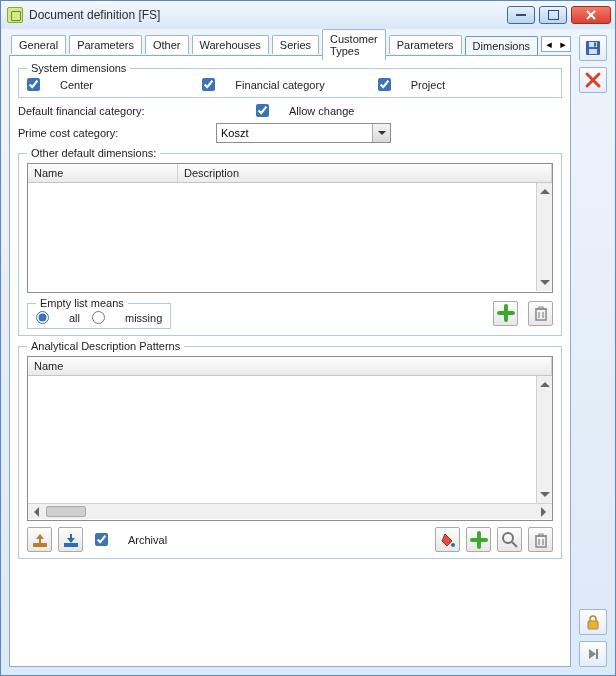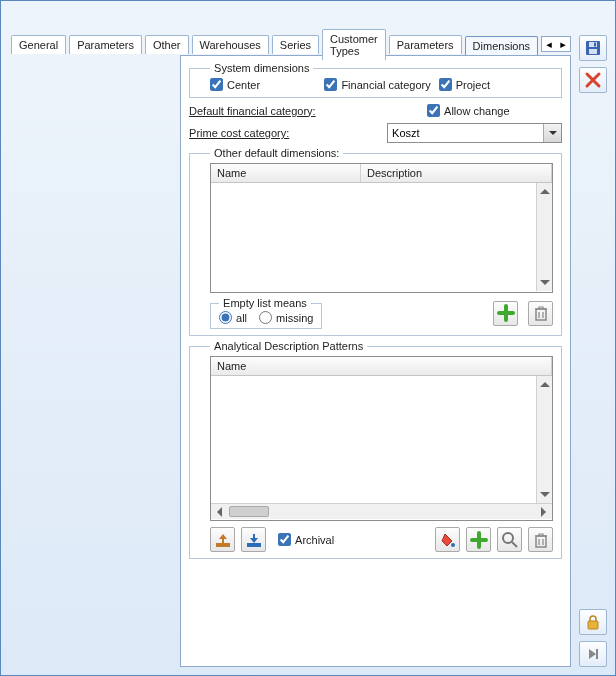--- a/index.html
+++ b/index.html
@@ -9,35 +9,35 @@
   .titlebar .app-icon { width: 16px; height: 16px; background: #d4e985; border: 1px solid #8aa835; border-radius: 2px; margin-right: 6px; position: relative; }
   .titlebar .app-icon::after { content:""; position:absolute; left:3px; top:3px; width:8px; height:8px; border:1px solid #6d8a28; border-radius:1px; }
   .titlebar .title { color: #2b2b2b; font-size: 12px; flex: 1; }
   .winbtns { display: flex; gap: 4px; }
   .winbtn { width: 28px; height: 18px; border: 1px solid #3e6a9d; border-radius: 3px; background: linear-gradient(#e8f1fb, #bcd4ef); display:flex; align-items:center; justify-content:center; cursor:pointer; }
   .winbtn.min::after { content:""; width:10px; height:2px; background:#2b4e77; }
   .winbtn.max::after { content:""; width:9px; height:8px; border:1.5px solid #2b4e77; }
   .winbtn.close { width: 40px; background: linear-gradient(#f27a6a,#d9432e); border-color:#a52b1b; }
   .winbtn.close svg { width:12px; height:12px; }
   .client { position:absolute; top:28px; left:4px; right:4px; bottom:4px; display:flex; }
-  .main { flex:1; padding: 4px 4px 4px 4px; display:flex; flex-direction:column;align-items:flex-end; }
+  .main { flex:1; padding: 4px 4px 4px 4px; display:flex; flex-direction:column; }
   .tabbar { display:flex; align-items:center; gap:3px; padding-left:2px; position:relative; height:22px; }
   .tab { background:#fff; border:1px solid #9db6d4; border-bottom:none; padding:3px 7px 3px 7px; border-radius:2px 2px 0 0; cursor:pointer; color:#222; }
   .tab.active { border-color:#6f95c4; background:#f3f8fe; position:relative; top:1px; }
   .tabspin { margin-left:auto; display:flex; gap:0; border:1px solid #8ea9c9; background:#fff; }
   .tabspin div { width:14px; height:14px; display:flex; align-items:center; justify-content:center; cursor:pointer; }
   .panel { flex:1; border:1px solid #8ea9c9; background:#fff; padding:6px 8px 8px 8px; display:flex; flex-direction:column; gap:4px; overflow:hidden; }
-  fieldset { border:1px solid #b8c8dc; padding:4px 8px 6px 20px; margin:0; }
+  fieldset { border:1px solid #b8c8dc; padding:4px 8px 6px 8px; margin:0; }
   legend { padding:0 4px; color:#222; }
   .sys-row { display:flex; }
   .sys-col { flex:1; display:flex; flex-direction:column; gap:2px; }
-  label.chk { display:flex; align-items:center; gap:4px; cursor:pointer; color:#222; }
+  label.chk { display:flex; align-items:center; gap:20px; cursor:pointer; color:#222; }
   input[type=checkbox], input[type=radio] { margin:0; accent-color:#3a74b7; }
   .formrow { display:flex; align-items:center; gap:8px; margin-top:2px; }
-  .formrow .lbl { width:190px; color:#222;text-decoration:underline; }
+  .formrow .lbl { width:190px; color:#222; }
   .combo { flex:0 0 175px; height:20px; border:1px solid #8d8d8d; background:#fff; display:flex; align-items:center; position:relative; }
   .combo span { flex:1; padding:0 4px; }
   .combo .arrow { width:18px; height:100%; background:linear-gradient(#f3f3f3,#d8d8d8); border-left:1px solid #aaa; display:flex; align-items:center; justify-content:center; cursor:pointer; }
   .combo .arrow::after { content:""; border:4px solid transparent; border-top-color:#333; margin-top:3px; }
   .allow { margin-left:40px; }
   .grid { border:1px solid #8d8d8d; background:#fff; position:relative; }
   .grid-head { display:flex; background:linear-gradient(#fdfdfd,#eaeaea); border-bottom:1px solid #c5c5c5; }
   .grid-head div { padding:3px 6px; border-right:1px solid #d0d0d0; color:#222; }
   .grid-body { position:relative; }
   .scroll-v { position:absolute; right:0; top:0; bottom:0; width:16px; background:#f0f0f0; border-left:1px solid #d0d0d0; }
@@ -60,20 +60,33 @@
   .side { width:36px; padding:6px 2px 4px 2px; display:flex; flex-direction:column; align-items:center; gap:6px; }
   .sidebtn { width:28px; height:26px; border:1px solid #9fb6d2; background:linear-gradient(#fdfeff,#e3edf8); border-radius:2px; display:flex; align-items:center; justify-content:center; cursor:pointer; }
   .sideflex { flex:1; }
   fieldset.other { flex:0 0 auto; display:flex; flex-direction:column; }
   fieldset.analytic { flex:0 0 auto; display:flex; flex-direction:column; }
 </style>
 </head>
 <body>
 
 <div class="window">
+  <div class="titlebar">
+    <div class="app-icon"></div>
+    <div class="title">Document definition [FS]</div>
+    <div class="winbtns">
+      <div class="winbtn min"></div>
+      <div class="winbtn max"></div>
+      <div class="winbtn close">
+        <svg viewBox="0 0 12 12">
+            <path d="M2 2 L10 10 M10 2 L2 10" stroke="#fff" stroke-width="2"></path>
+          </svg>
+      </div>
+    </div>
+  </div>
 
   <div class="client">
     <div class="main">
       <div class="tabbar">
         <div class="tab">General</div>
         <div class="tab">Parameters</div>
         <div class="tab">Other</div>
         <div class="tab">Warehouses</div>
         <div class="tab">Series</div>
         <div class="tab">Customer Types</div>

